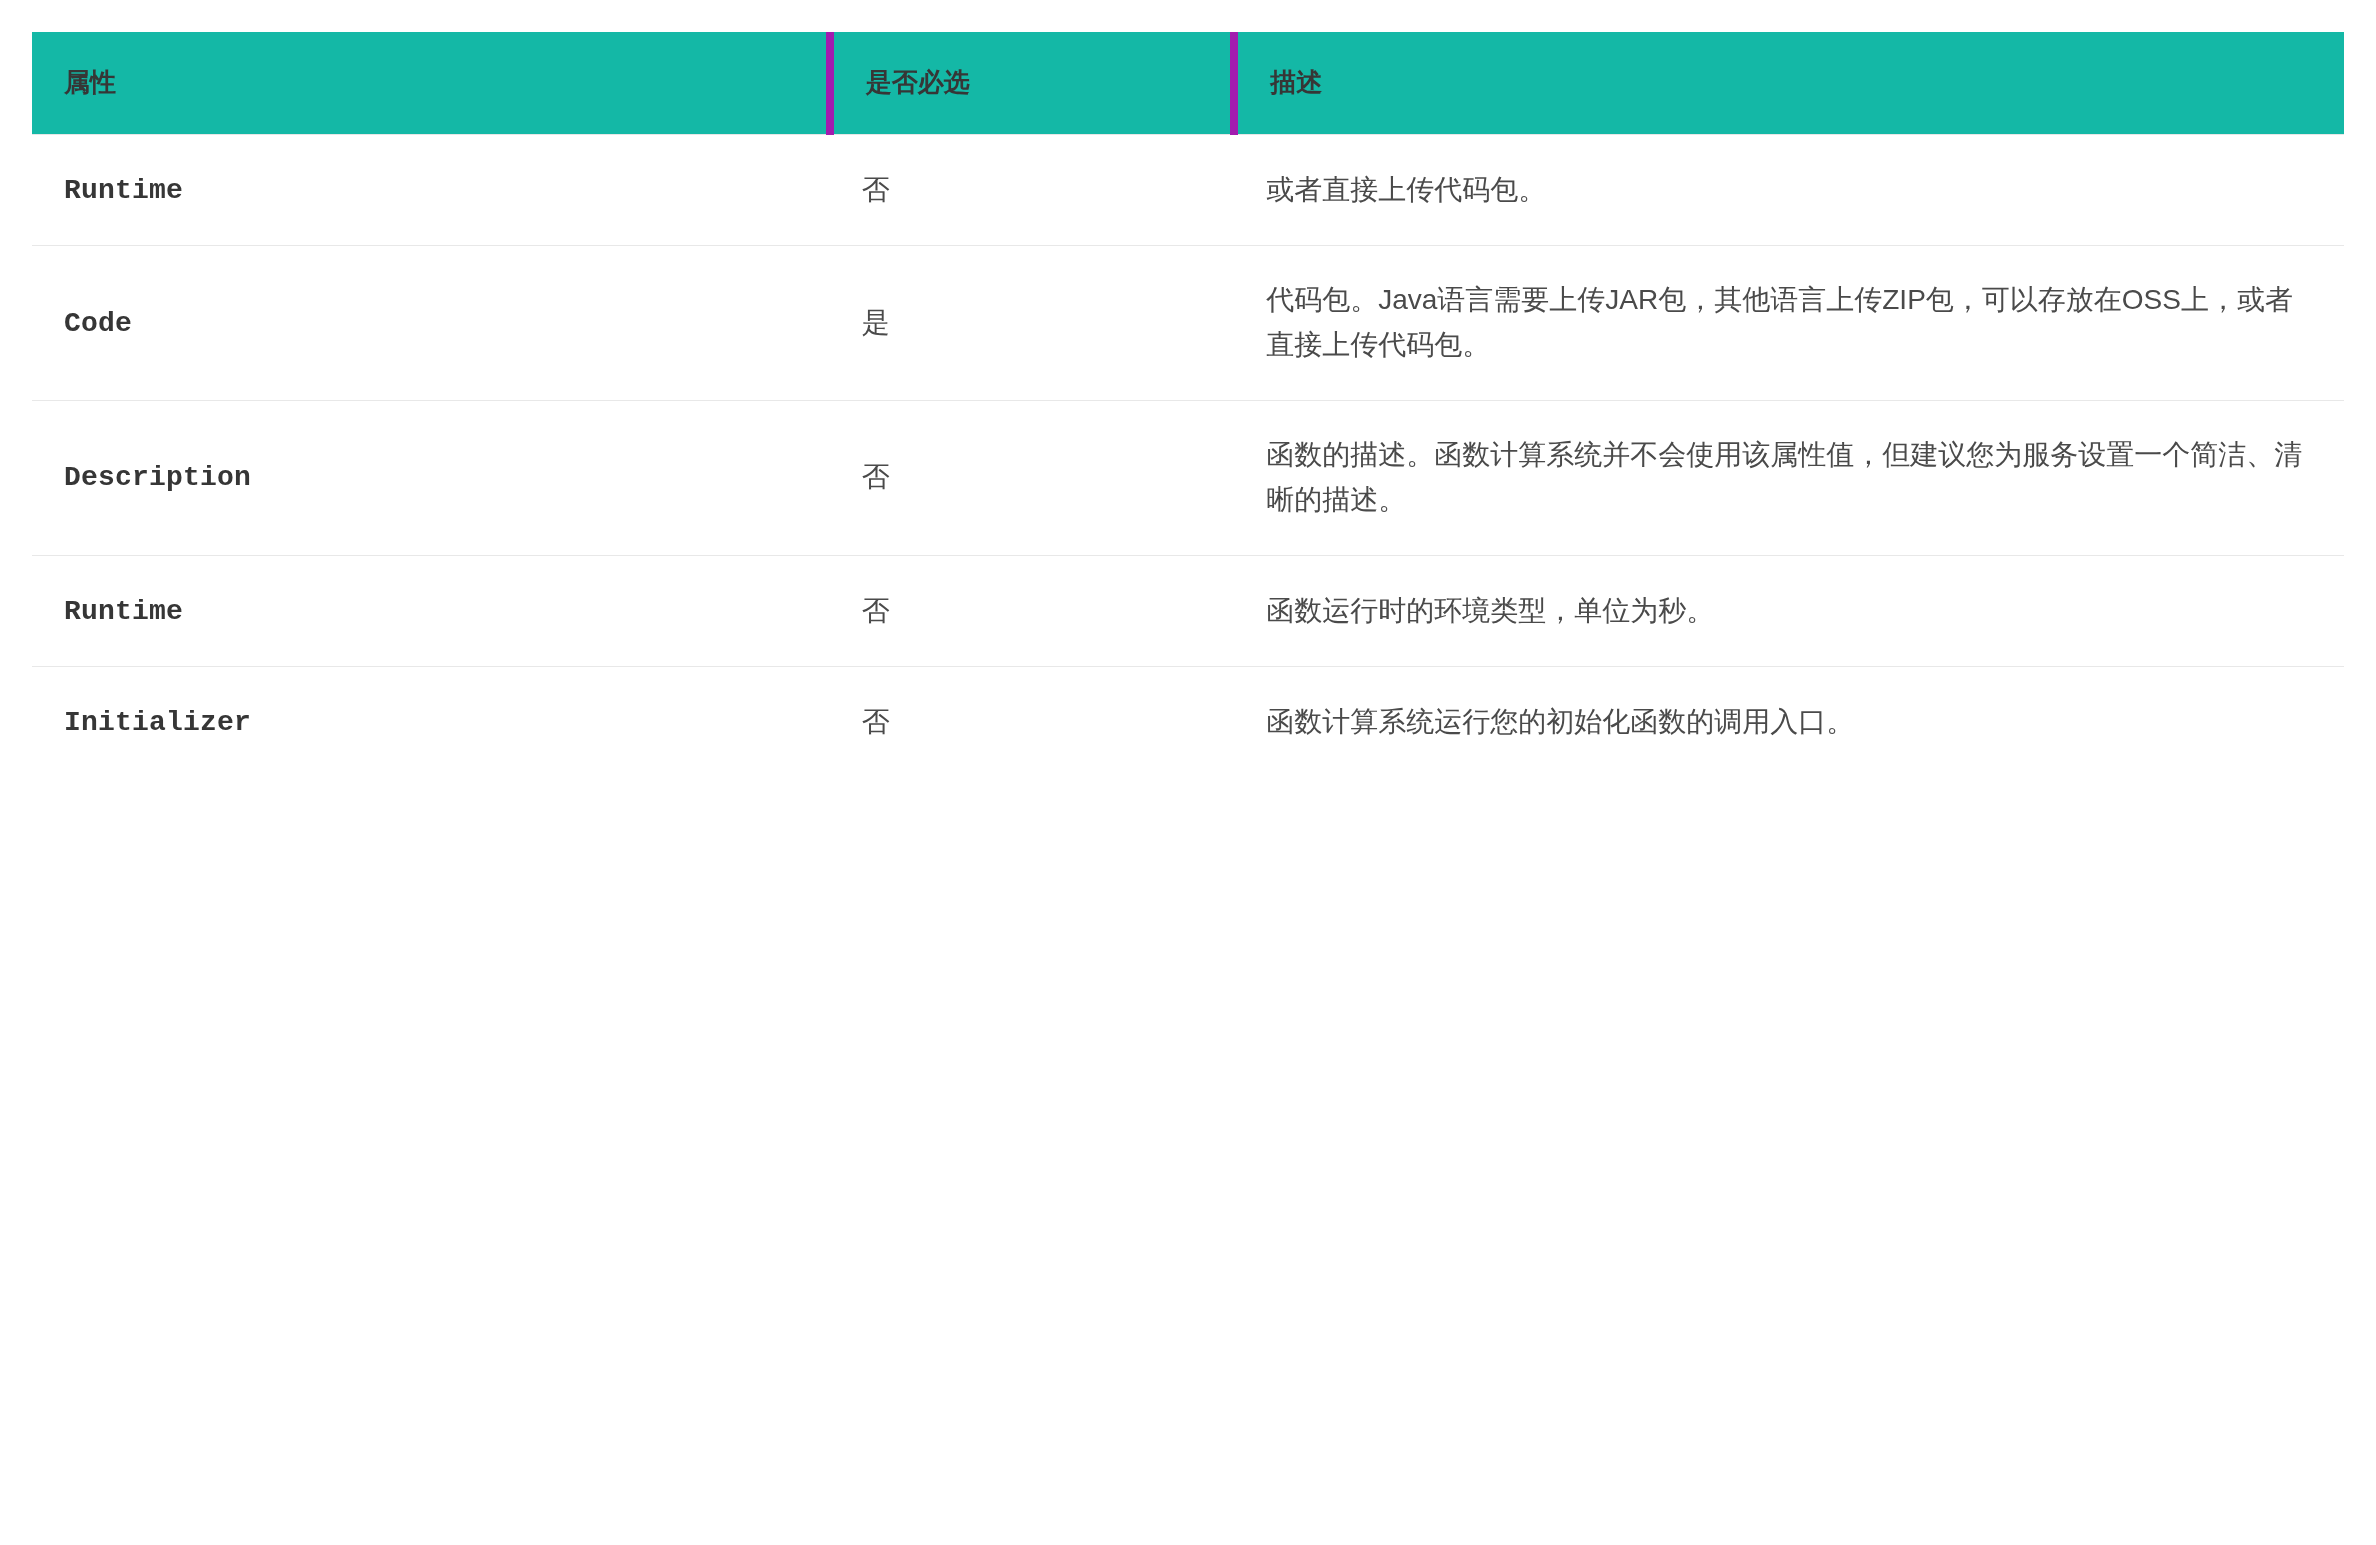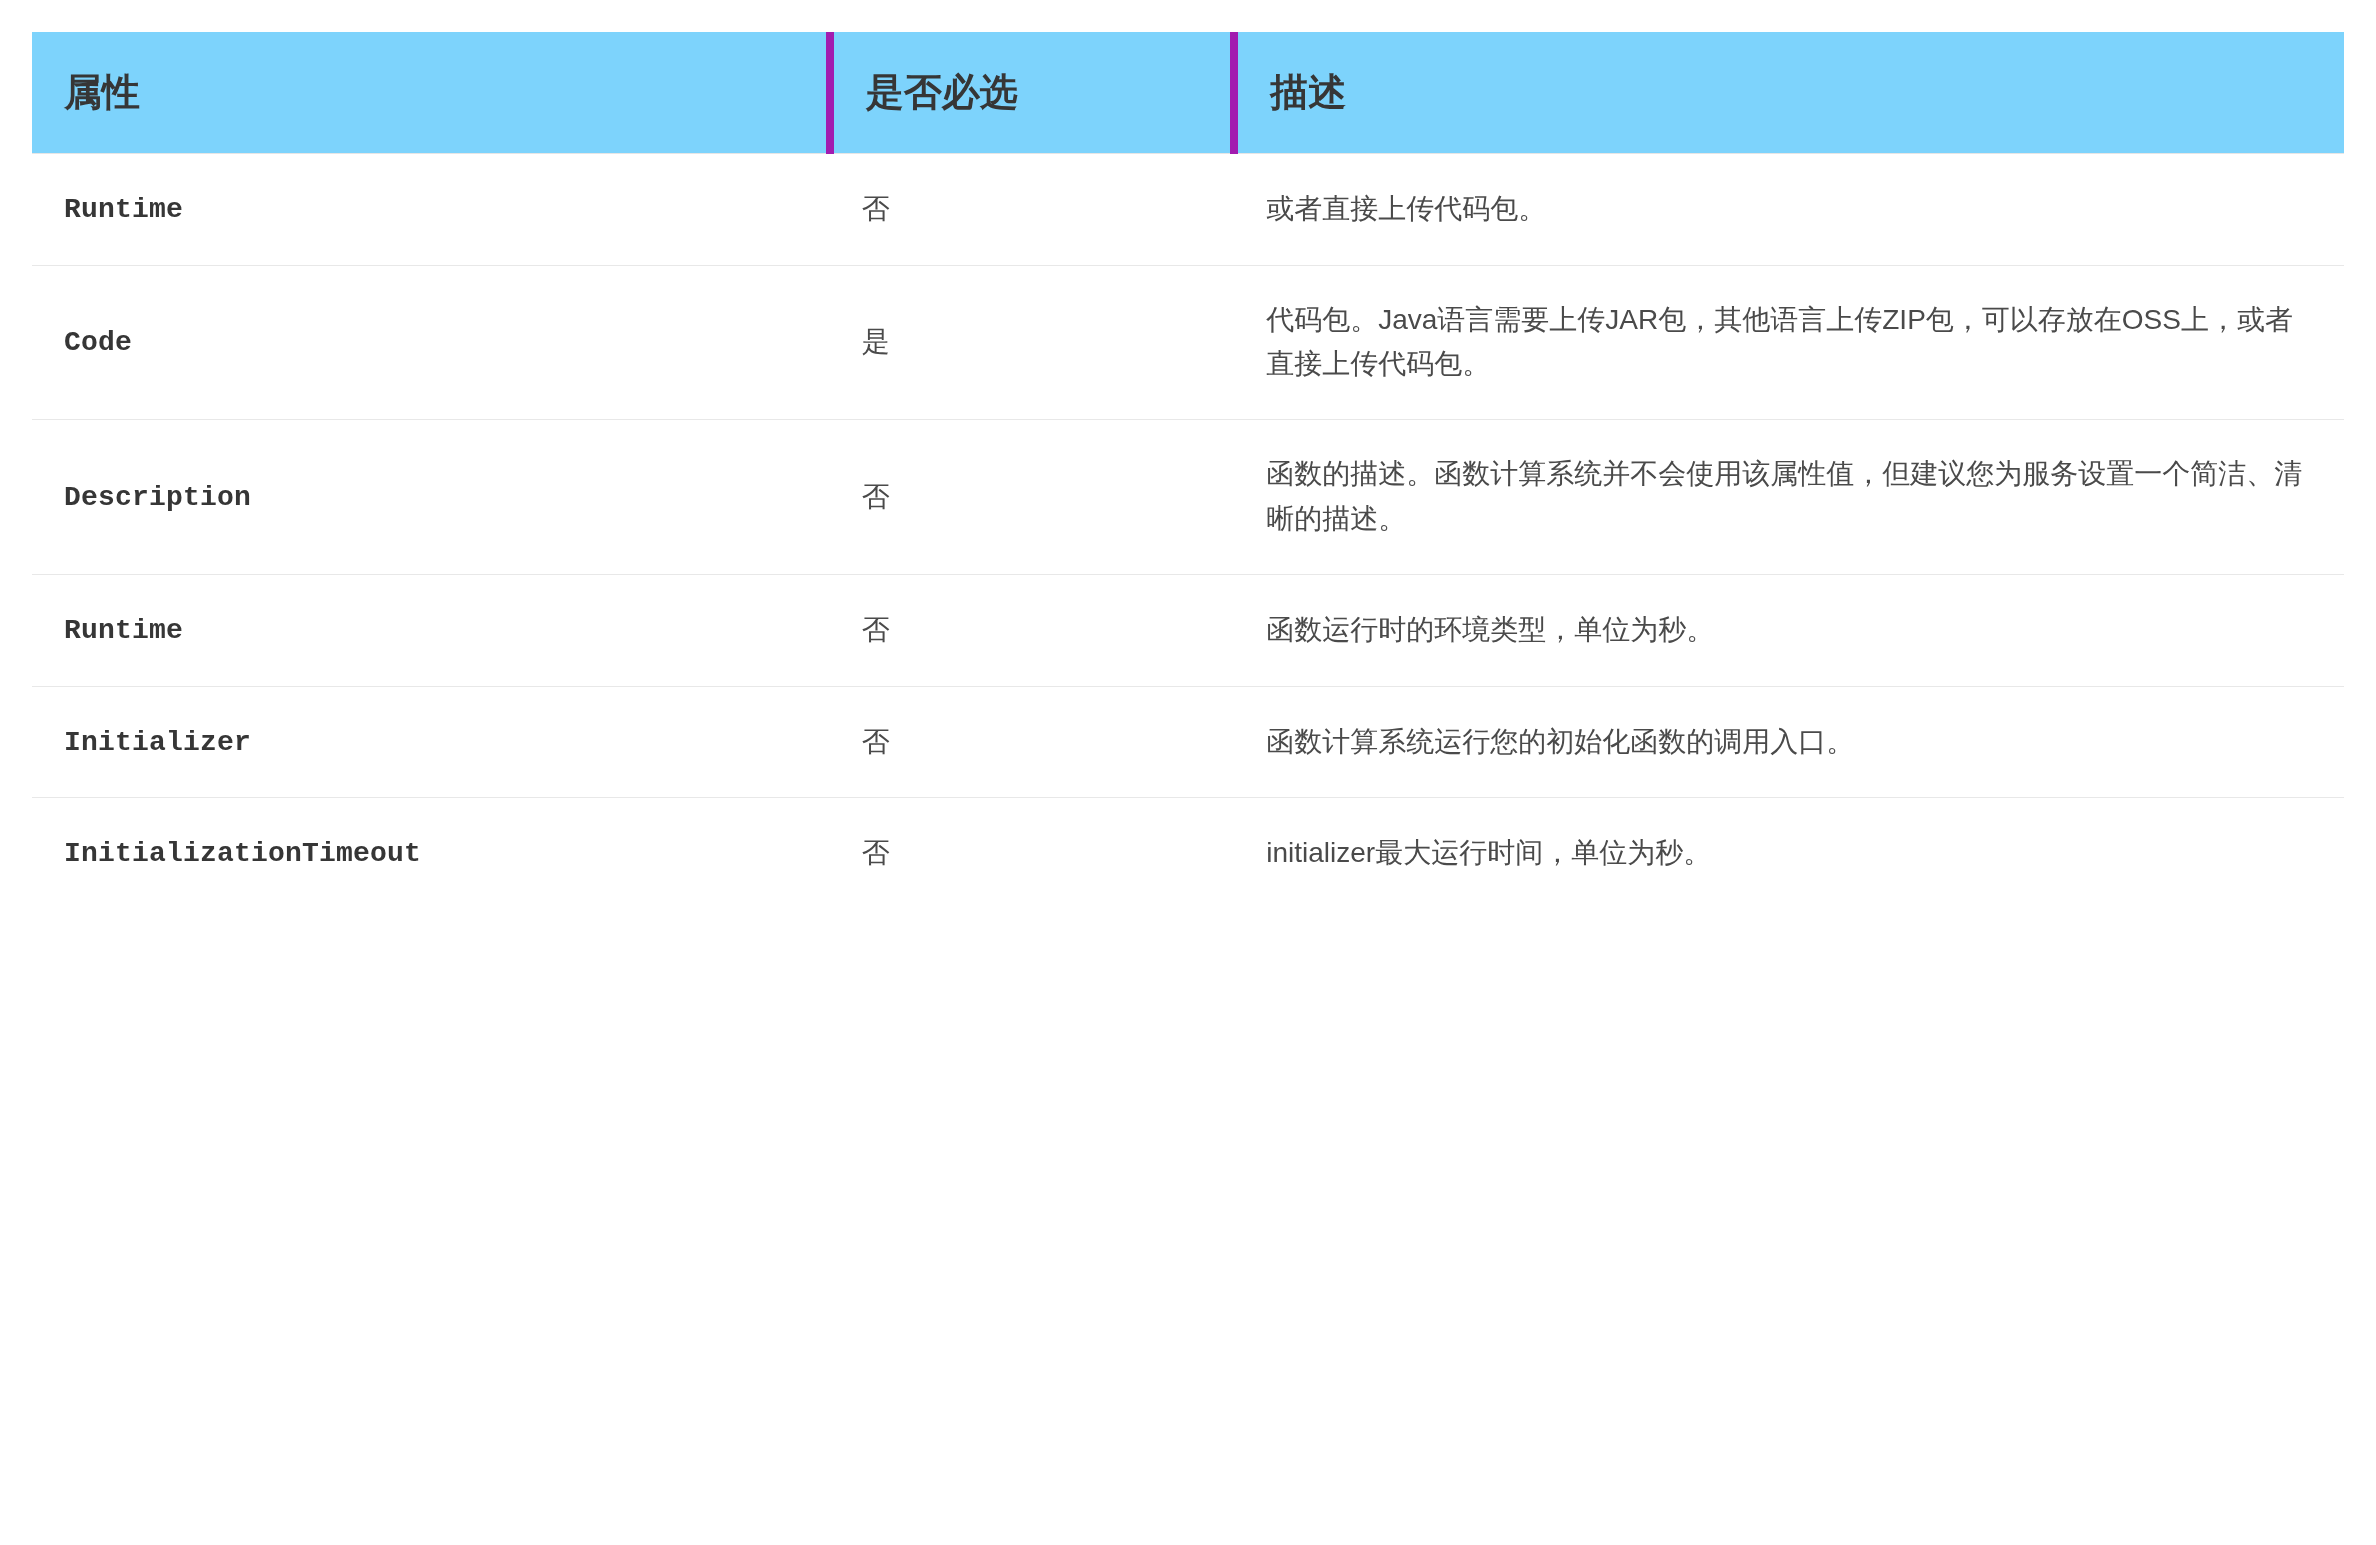--- a/index.html
+++ b/index.html
@@ -19,26 +19,26 @@
   }
   table {
     width: 100%;
     border-collapse: collapse;
     table-layout: fixed;
   }
   col.c1 { width: 34.5%; }
   col.c2 { width: 17.5%; }
   col.c3 { width: 48%; }
   thead th {
-    background: #7dd3fc;
+    background: #14b8a6;
     font-weight: 700;
     text-align: left;
     padding: 30px 32px;
     border-bottom: 1px solid #e6e6e6;
-    font-size: 38px;
+    font-size: 26px;
   }
   thead th + th {
     border-left: 8px solid #a21caf;
   }
   tbody td {
     padding: 32px 32px;
     border-bottom: 1px solid #e8e8e8;
     vertical-align: middle;
     color: #3b3b3b;
   }
@@ -91,21 +91,16 @@
       <tr>
         <td class="attr"><code>Runtime</code></td>
         <td class="req">否</td>
         <td class="desc">函数运行时的环境类型，单位为秒。</td>
       </tr>
       <tr>
         <td class="attr"><code>Initializer</code></td>
         <td class="req">否</td>
         <td class="desc">函数计算系统运行您的初始化函数的调用入口。</td>
       </tr>
-      <tr>
-        <td class="attr"><code>InitializationTimeout</code></td>
-        <td class="req">否</td>
-        <td class="desc">initializer最大运行时间，单位为秒。</td>
-      </tr>
     </tbody>
   </table>
 </div>
 
 
 </body></html>

